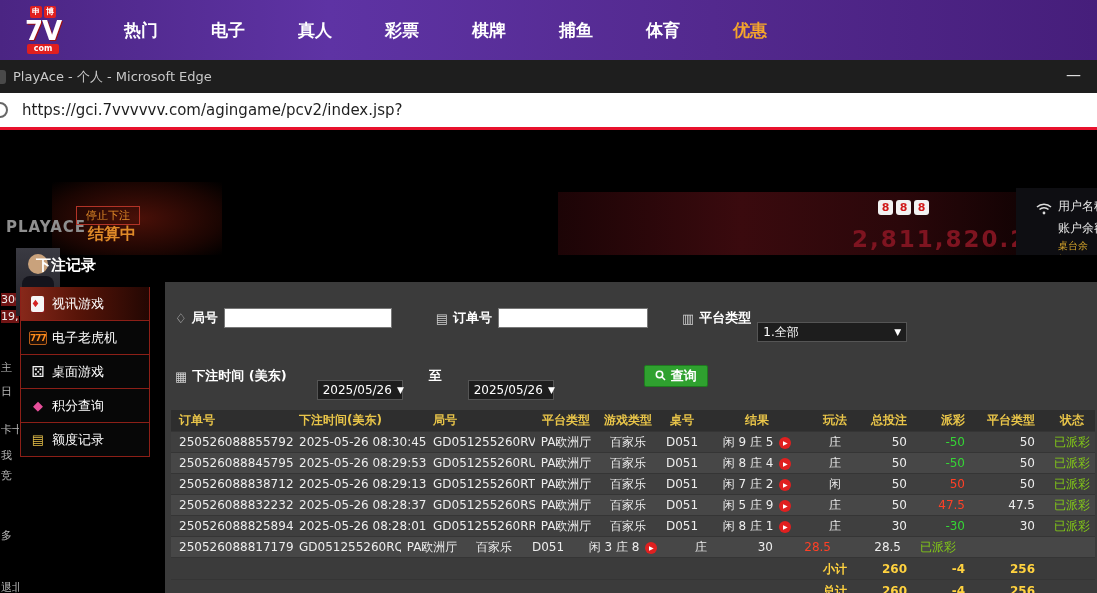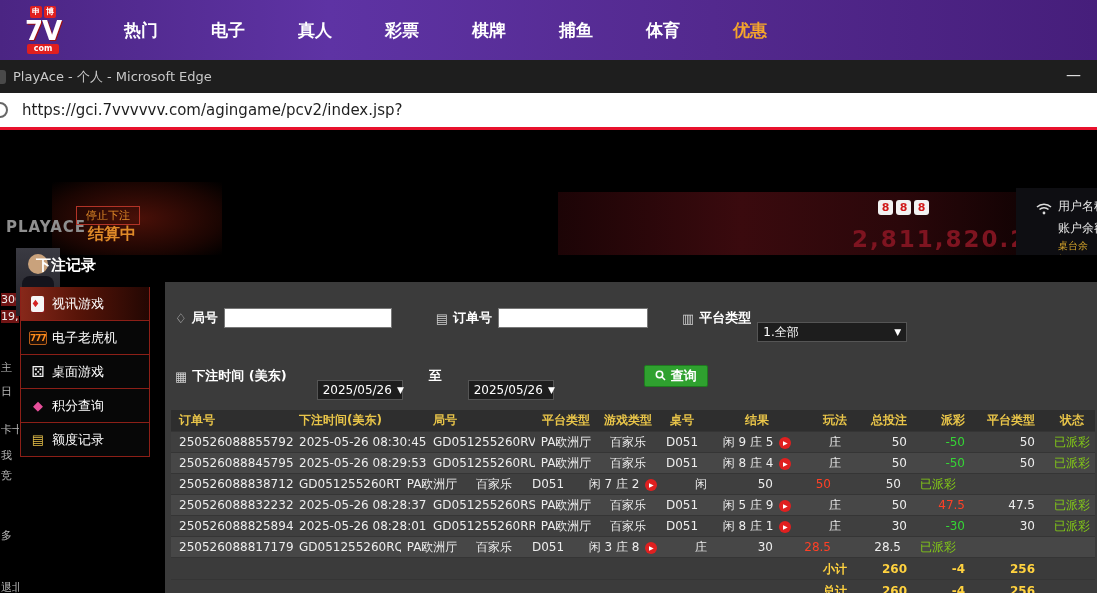--- a/index.html
+++ b/index.html
@@ -349,20 +349,21 @@
               <div class="td c-table">D051</div>
               <div class="td c-result"><span>闲 8 庄 4</span><span class="play-icon"></span></div>
               <div class="td c-play">庄</div>
               <div class="td c-bet">50</div>
               <div class="td c-payout green">-50</div>
               <div class="td c-valid">50</div>
               <div class="td c-status status-green">已派彩</div>
             </div>
             <div class="tr row odd">
               <div class="td c-order">250526088838712</div>
+              <div class="td c-time">2025-05-26 08:29:13</div>
               <div class="td c-round">GD051255260RT</div>
               <div class="td c-platform">PA欧洲厅</div>
               <div class="td c-game">百家乐</div>
               <div class="td c-table">D051</div>
               <div class="td c-result"><span>闲 7 庄 2</span><span class="play-icon"></span></div>
               <div class="td c-play">闲</div>
               <div class="td c-bet">50</div>
               <div class="td c-payout red">50</div>
               <div class="td c-valid">50</div>
               <div class="td c-status status-green">已派彩</div>

